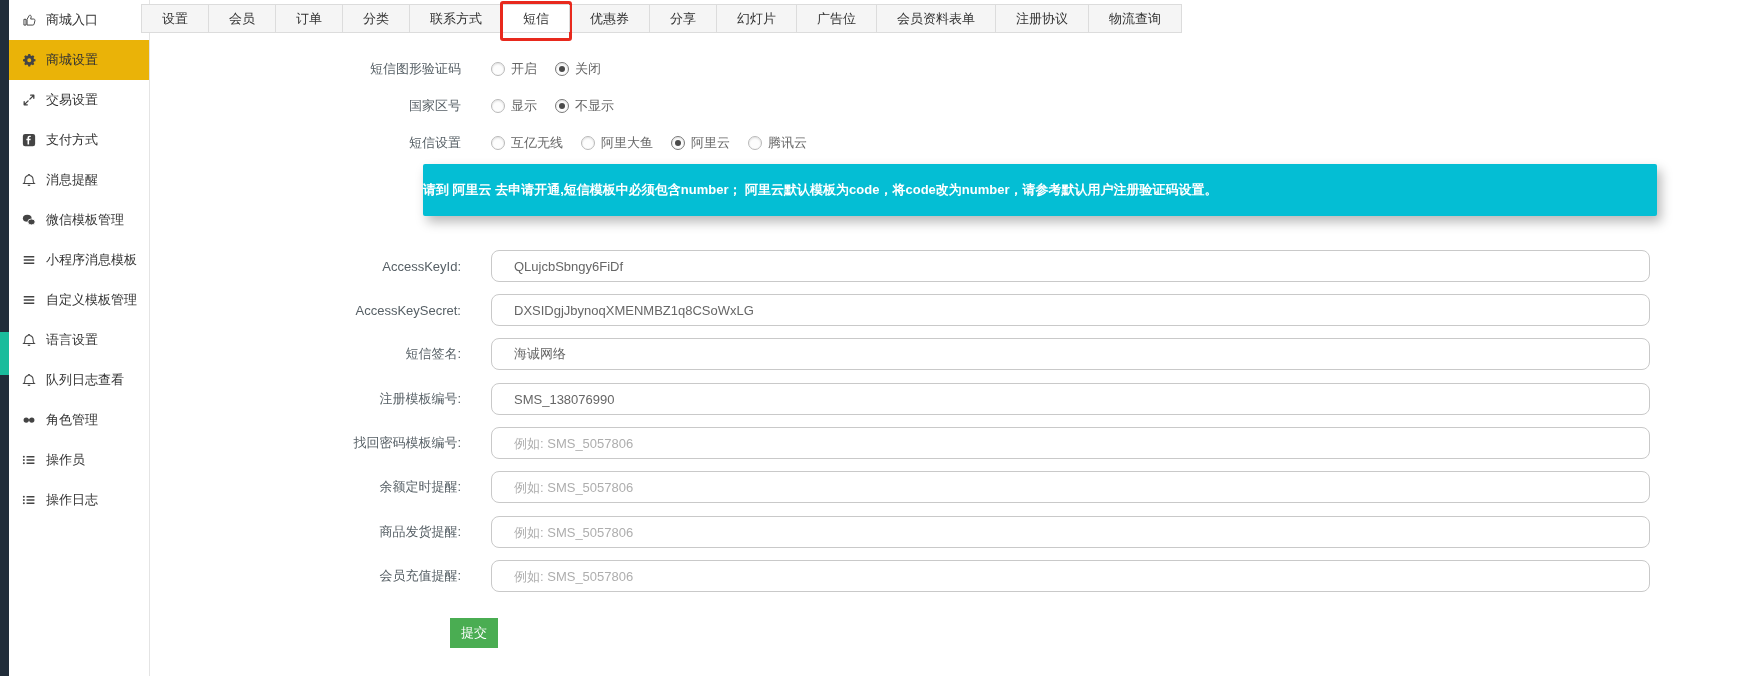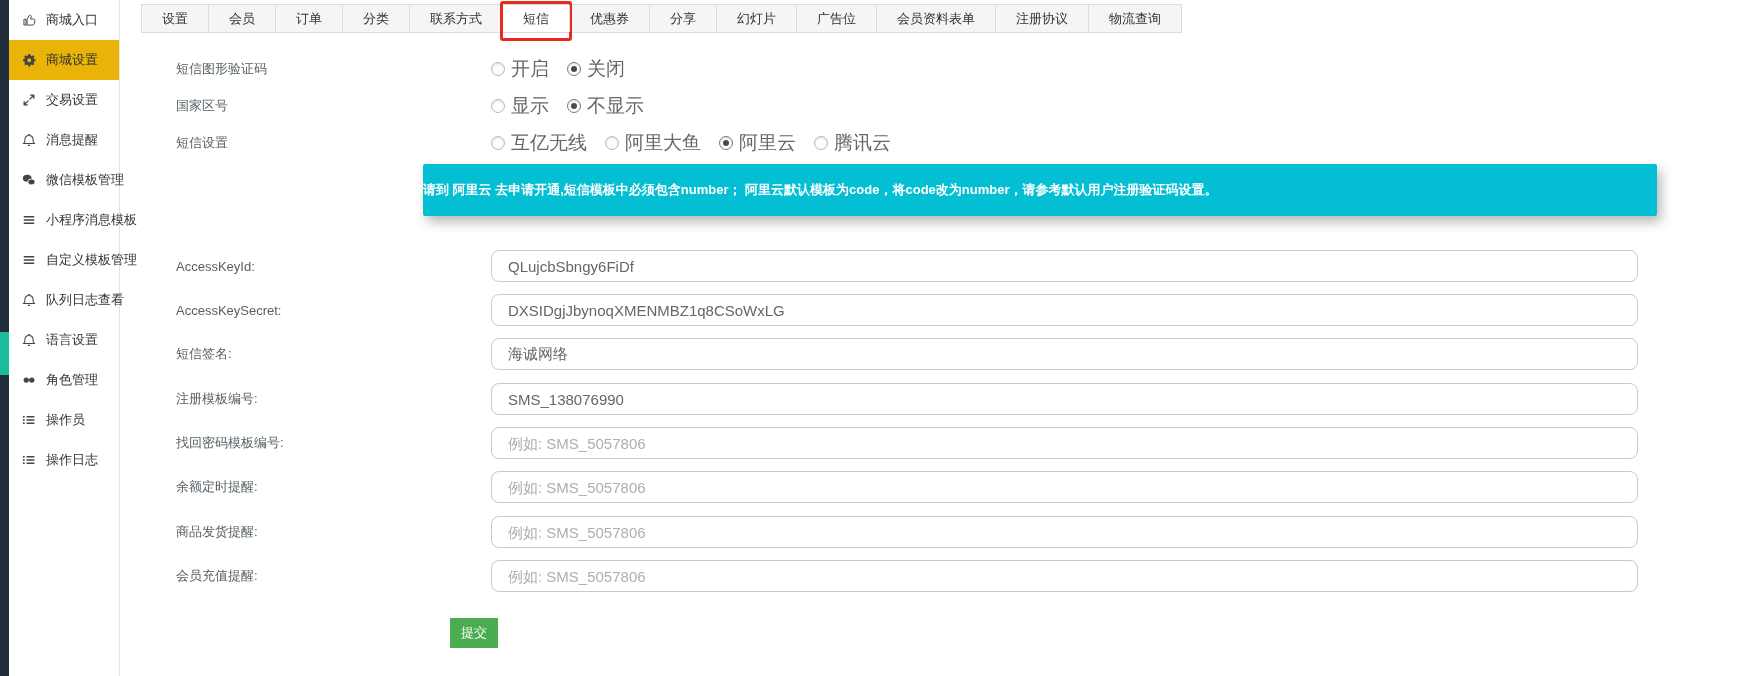--- a/index.html
+++ b/index.html
@@ -4,21 +4,21 @@
 <style>
   html,body{margin:0;padding:0;background:#fff;}
   .app{position:relative;width:1747px;height:676px;overflow:hidden;
        font-family:"Liberation Sans","DejaVu Sans",sans-serif;background:#fff;}
 
   
   .rail{position:absolute;left:0;top:0;width:9px;height:676px;background:#212d3a;}
   .rail-accent{position:absolute;left:0;top:332px;width:9px;height:43px;background:#1abc9c;}
 
   
-  .sidebar{position:absolute;left:9px;top:0;width:111px;height:676px;background:#fff;
+  .sidebar{position:absolute;left:9px;top:0;width:141px;height:676px;background:#fff;
            border-right:1px solid #e4e4e4;box-sizing:border-box;padding-top:0;}
   .side-item{height:40px;display:flex;align-items:center;gap:9px;padding-left:12px;
              font-size:13px;color:#333;cursor:pointer;white-space:nowrap;}
   .side-item.active{background:#eab308;}
   .side-item .icon{width:16px;height:16px;display:flex;align-items:center;justify-content:center;flex:0 0 16px;}
 
   
   .content{position:absolute;left:135px;top:0;width:1612px;height:540px;}
 
   
@@ -26,41 +26,41 @@
           border:1px solid #dcdcdc;height:27px;box-sizing:content-box;}
   .tab{padding:0 20px;line-height:27px;font-size:13px;color:#333;cursor:pointer;
        border-left:1px solid #dcdcdc;white-space:nowrap;position:relative;}
   .tab:first-child{border-left:none;}
   .tab.active{background:#fff;}
   .red-box{position:absolute;left:-3px;right:-3px;top:-4px;bottom:-9px;
            border:3px solid #e8291d;border-radius:3px;pointer-events:none;}
 
   
   .row{position:absolute;left:0;display:flex;align-items:center;height:32px;}
-  .lbl{width:285px;font-size:13px;color:#576066;flex:0 0 285px;padding-left:41px;}
+  .lbl{width:285px;text-align:right;font-size:13px;color:#576066;flex:0 0 285px;padding-left:41px;}
   .ctrl{margin-left:30px;display:flex;align-items:center;}
 
   
   .radio-group{display:flex;align-items:center;gap:18px;}
-  .opt{display:flex;align-items:center;gap:6px;font-size:19px;color:#666;cursor:pointer;}
+  .opt{display:flex;align-items:center;gap:6px;font-size:13px;color:#666;cursor:pointer;}
   .radio{width:12px;height:12px;border-radius:50%;border:1px solid #b9b9b9;background:#fdfdfd;
          box-shadow:inset 0 1px 2px rgba(0,0,0,.12);position:relative;flex:0 0 12px;}
   .radio.checked{border-color:#787878;}
   .radio.checked::after{content:"";position:absolute;left:3px;top:3px;width:6px;height:6px;
                         border-radius:50%;background:#4a4a4a;}
 
   
   .notice{position:absolute;left:288px;top:164px;width:1234px;height:52px;background:#04bed4;
           border-radius:2px;display:flex;align-items:center;box-sizing:border-box;
           box-shadow:4px 6px 12px rgba(0,0,0,.28);}
   .notice span{color:#fff;font-size:13px;font-weight:bold;}
 
   
   .field-input{width:1113px;height:30px;border:1px solid #c9c9c9;border-radius:8px;
-               padding:0 16px;font-size:15px;color:#666;outline:none;
+               padding:0 22px;font-size:13px;color:#666;outline:none;
                font-family:"Liberation Sans","DejaVu Sans",sans-serif;}
   .field-input::placeholder{color:#aeaeae;}
 
   
   .submit{position:absolute;left:315px;top:618px;width:48px;height:30px;background:#4aad52;
           border:none;border-radius:0;color:#fff;font-size:13px;cursor:pointer;
           font-family:"Liberation Sans","DejaVu Sans",sans-serif;}
 </style>
 </head>
 <body>
@@ -91,20 +91,29 @@
         <span class="icon">
           <svg width="14" height="14" viewBox="0 0 16 16">
             <path d="M2.5 13.5L7 9M2.5 13.5v-3.6M2.5 13.5h3.6M13.5 2.5L9 7M13.5 2.5v3.6M13.5 2.5H9.9" stroke="#444" stroke-width="1.5" fill="none" stroke-linecap="round"></path>
           </svg>
         </span>
         <span class="side-label">交易设置</span>
       </div>
       <div class="side-item">
         <span class="icon">
           <svg width="14" height="14" viewBox="0 0 16 16">
+            <rect x="1" y="1" width="14" height="14" rx="2.5" fill="#444"></rect>
+            <path d="M10 4.6H8.9c-.5 0-.8.3-.8.8v1.2H10l-.3 1.7H8.1V13H6.3V8.3H5V6.6h1.3V5.2C6.3 3.9 7.2 3 8.5 3H10v1.6z" fill="#fff"></path>
+          </svg>
+        </span>
+        <span class="side-label">支付方式</span>
+      </div>
+      <div class="side-item">
+        <span class="icon">
+          <svg width="14" height="14" viewBox="0 0 16 16">
             <path d="M8 1.6c.5 0 .9.4.9.9v.4a4.6 4.6 0 013.7 4.5c0 3 .7 4 1.4 4.6H2c.7-.6 1.4-1.6 1.4-4.6a4.6 4.6 0 013.7-4.5v-.4c0-.5.4-.9.9-.9z" fill="none" stroke="#444" stroke-width="1.2"></path>
             <path d="M6.8 13.4a1.3 1.3 0 002.4 0" fill="none" stroke="#444" stroke-width="1.2"></path>
           </svg>
         </span>
         <span class="side-label">消息提醒</span>
       </div>
       <div class="side-item">
         <span class="icon">
           <svg width="14" height="14" viewBox="0 0 16 16">
             <ellipse cx="6" cy="6" rx="5" ry="4.1" fill="#444"></ellipse>
@@ -129,30 +138,30 @@
         </span>
         <span class="side-label">自定义模板管理</span>
       </div>
       <div class="side-item">
         <span class="icon">
           <svg width="14" height="14" viewBox="0 0 16 16">
             <path d="M8 1.6c.5 0 .9.4.9.9v.4a4.6 4.6 0 013.7 4.5c0 3 .7 4 1.4 4.6H2c.7-.6 1.4-1.6 1.4-4.6a4.6 4.6 0 013.7-4.5v-.4c0-.5.4-.9.9-.9z" fill="none" stroke="#444" stroke-width="1.2"></path>
             <path d="M6.8 13.4a1.3 1.3 0 002.4 0" fill="none" stroke="#444" stroke-width="1.2"></path>
           </svg>
         </span>
-        <span class="side-label">队列日志查看</span>
+        <span class="side-label">语言设置</span>
       </div>
       <div class="side-item">
         <span class="icon">
           <svg width="14" height="14" viewBox="0 0 16 16">
             <path d="M8 1.6c.5 0 .9.4.9.9v.4a4.6 4.6 0 013.7 4.5c0 3 .7 4 1.4 4.6H2c.7-.6 1.4-1.6 1.4-4.6a4.6 4.6 0 013.7-4.5v-.4c0-.5.4-.9.9-.9z" fill="none" stroke="#444" stroke-width="1.2"></path>
             <path d="M6.8 13.4a1.3 1.3 0 002.4 0" fill="none" stroke="#444" stroke-width="1.2"></path>
           </svg>
         </span>
-        <span class="side-label">语言设置</span>
+        <span class="side-label">队列日志查看</span>
       </div>
       <div class="side-item">
         <span class="icon">
           <svg width="14" height="14" viewBox="0 0 16 16">
             <circle cx="4.8" cy="8" r="3" fill="#444"></circle>
             <circle cx="11.2" cy="8" r="3" fill="#444"></circle>
             <path d="M7 8h2" stroke="#444" stroke-width="1.6"></path>
           </svg>
         </span>
         <span class="side-label">角色管理</span>

